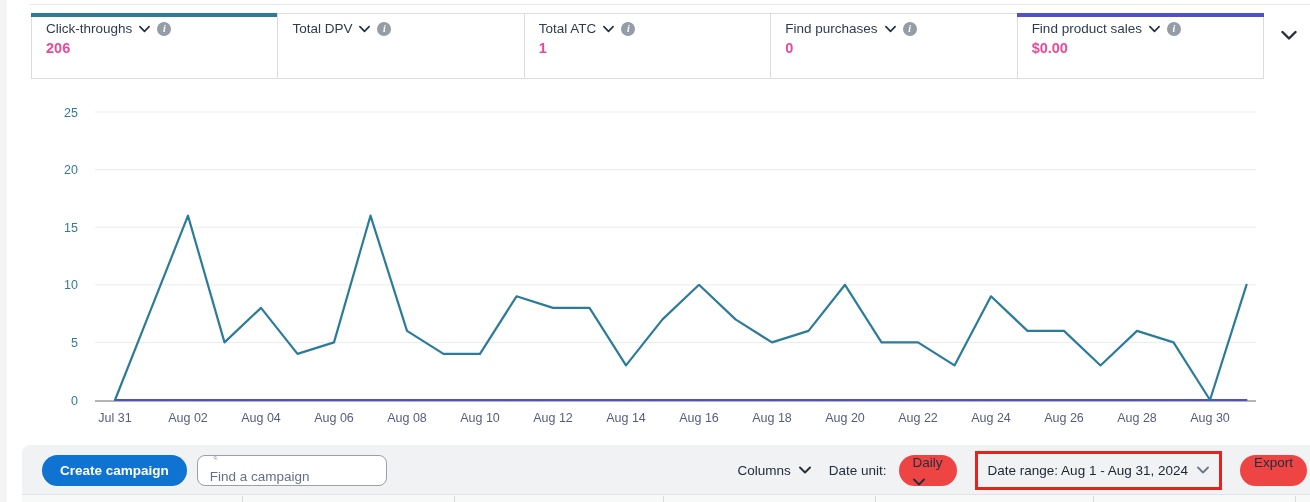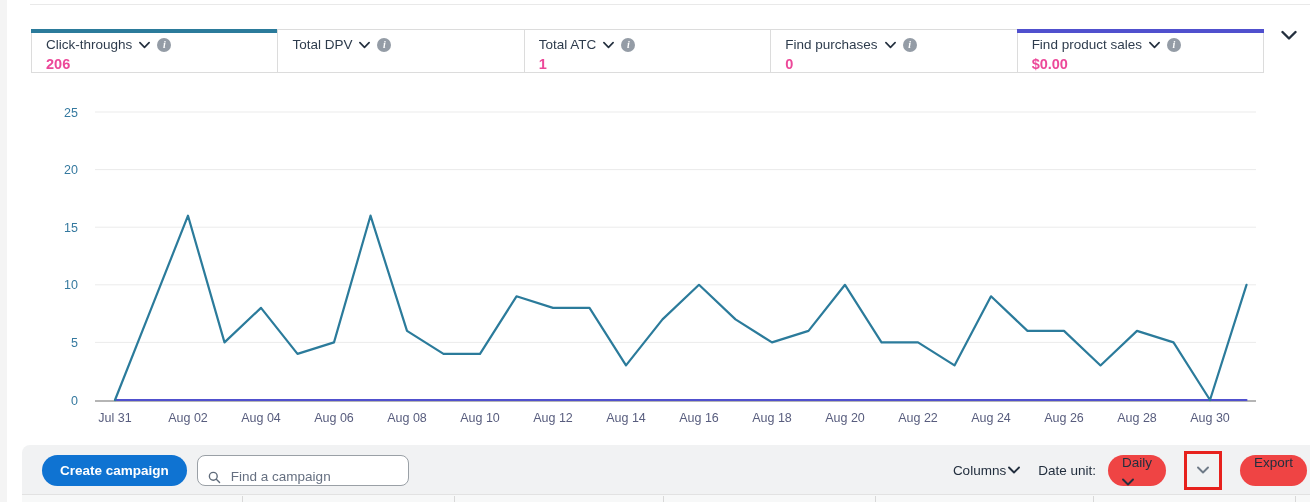--- a/index.html
+++ b/index.html
@@ -5,21 +5,21 @@
   html,body{margin:0;padding:0;}
   body{
     width:1310px;height:502px;position:relative;overflow:hidden;
     background:#ffffff;font-family:"Liberation Sans",sans-serif;
     -webkit-font-smoothing:antialiased;
   }
   .gutter{position:absolute;left:0;top:0;width:7px;height:502px;background:#f4f4f4;}
   .topline{position:absolute;left:30px;right:0;top:4px;height:1px;background:#e9e9e9;}
 
   
-  .cards{position:absolute;left:31px;top:13px;width:1233px;height:44px;display:flex;margin-top:16px;}
+  .cards{position:absolute;left:31px;top:13px;width:1233px;height:66px;display:flex;}
   .card{flex:1;background:#fff;border:1px solid #dcdcdc;margin-left:-1px;position:relative;
         padding:7px 14px 0;box-sizing:border-box;cursor:pointer;}
   .card:first-child{margin-left:0;}
   .card .accent{position:absolute;top:-1px;left:-1px;right:-1px;height:4px;background:var(--accent);display:none;}
   .card.sel .accent{display:block;}
   .card-top{display:flex;align-items:center;gap:7px;color:#2e3c4d;font-size:13.5px;white-space:nowrap;}
   .chev{color:#232f3e;flex:none;}
   .chev-gray{color:#6e7a87;flex:none;}
   .info{width:14px;height:14px;border-radius:50%;background:#949ca6;color:#fff;font-size:10px;
         display:inline-flex;align-items:center;justify-content:center;flex:none;
@@ -31,27 +31,27 @@
   #chart-svg{position:absolute;left:0;top:66px;}
   #chart-svg text{font-family:"Liberation Sans",sans-serif;}
 
   
   .toolbar{position:absolute;left:22px;top:445px;right:0;height:50px;background:#f1f2f3;
            border-radius:8px 0 0 0;display:flex;align-items:center;
            padding:0 3px 0 20px;box-sizing:border-box;gap:10px;}
   .btn-primary{height:31px;padding:0 18px;border-radius:16px;background:#0f73d2;color:#fff;
                font-size:13.5px;font-weight:700;border:none;display:inline-flex;align-items:center;
                font-family:"Liberation Sans",sans-serif;cursor:pointer;}
-  .search{height:31px;width:212px;background:#fff;border:1px solid #9aa0a6;border-radius:8px;
-          display:flex;align-items:flex-end;padding:0 10px;gap:8px;box-sizing:border-box;}
+  .search{height:31px;width:190px;background:#fff;border:1px solid #9aa0a6;border-radius:8px;
+          display:flex;align-items:flex-start;padding:0 10px;gap:8px;box-sizing:border-box;flex-direction:column;}
   .search input{border:none;outline:none;font-size:13.5px;color:#232f3e;width:100%;background:transparent;
                 font-family:"Liberation Sans",sans-serif;}
   .search input::placeholder{color:#667081;}
   .right{margin-left:auto;display:flex;align-items:center;gap:18px;}
-  .link{font-size:13.5px;color:#232f3e;display:inline-flex;align-items:center;gap:2px;cursor:pointer;}
+  .link{font-size:13.5px;color:#232f3e;display:inline-flex;align-items:center;gap:8px;cursor:pointer;}
   .tu-label{font-size:13.5px;color:#232f3e;margin-right:-6px;}
   .pill{height:31px;border-radius:16px;background:#ef4444;color:#232f3e;font-size:13.5px;
         display:inline-flex;padding:0 14px;gap:8px;border:none;cursor:pointer;
         font-family:"Liberation Sans",sans-serif;flex-direction:column;}
   .redbox{border:3px solid #e7211d;height:33px;display:flex;align-items:center;box-sizing:content-box;
           padding:0 10px;gap:9px;font-size:13.5px;color:#1b2531;font-weight:500;background:transparent;
           cursor:pointer;white-space:nowrap;}
 
   
   .sliver{position:absolute;left:22px;bottom:0;right:0;height:7px;background:#f7f8f8;border-top:1px solid #e2e2e2;}
@@ -174,20 +174,21 @@
         </svg>
     </div>
     <span class="tu-label">Date unit:</span>
     <button class="pill">
       <span>Daily</span>
       <svg class="chev" width="12" height="8" viewBox="0 0 12 8">
           <path d="M1 1.5 L6 6.5 L11 1.5" fill="none" stroke="currentColor" stroke-width="1.9" stroke-linecap="round" stroke-linejoin="round"></path>
         </svg>
     </button>
     <div class="redbox">
+      <span>Date range: Aug 1 - Aug 31, 2024</span>
       <svg class="chev-gray" width="12" height="8" viewBox="0 0 12 8">
           <path d="M1 1.5 L6 6.5 L11 1.5" fill="none" stroke="currentColor" stroke-width="1.9" stroke-linecap="round" stroke-linejoin="round"></path>
         </svg>
     </div>
     <button class="pill">Export</button>
   </div>
 </div>
 
 <div class="sliver">
   <div class="sep" style="left:220px"></div>

